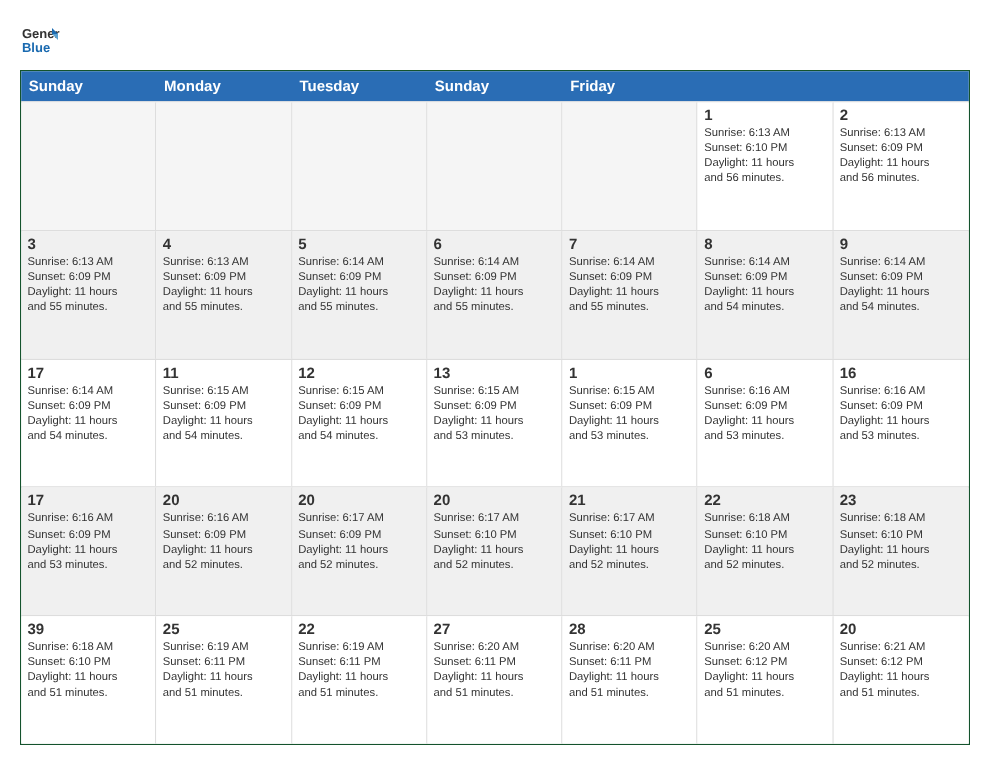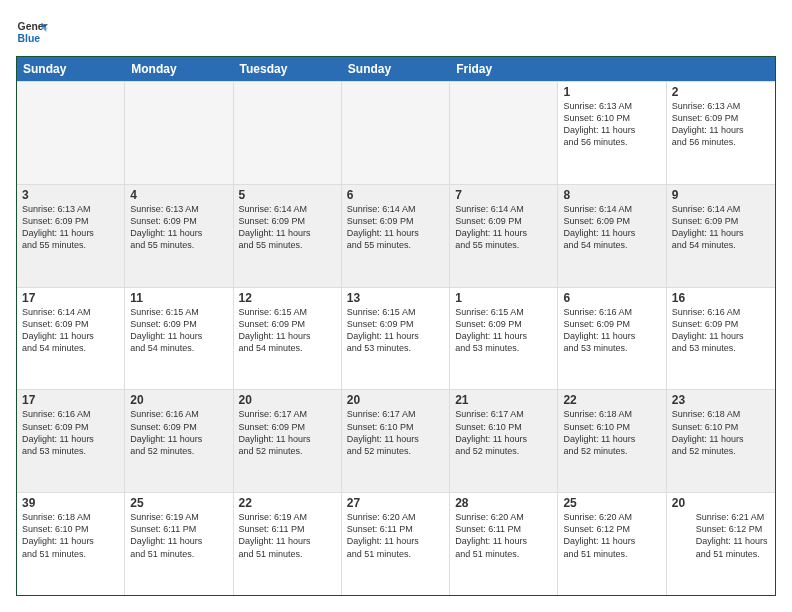--- a/index.html
+++ b/index.html
@@ -342,21 +342,21 @@
           </div>
           <div class="cal-cell">
             <div class="day-number">25</div>
             <div class="day-info" style="white-space: pre-line;">Sunrise: 6:20 AM
 Sunset: 6:12 PM
 Daylight: 11 hours
 and 51 minutes.</div>
           </div>
           <div class="cal-cell">
             <div class="day-number">20</div>
-            <div class="day-info" style="white-space: pre-line; margin-left: 24px;">Sunrise: 6:21 AM
+            <div class="day-info" style="white-space: pre-line;">Sunrise: 6:21 AM
 Sunset: 6:12 PM
 Daylight: 11 hours
 and 51 minutes.</div>
           </div>
         </div>
       </div>
   </div>
 </div>
 
 </body></html>

